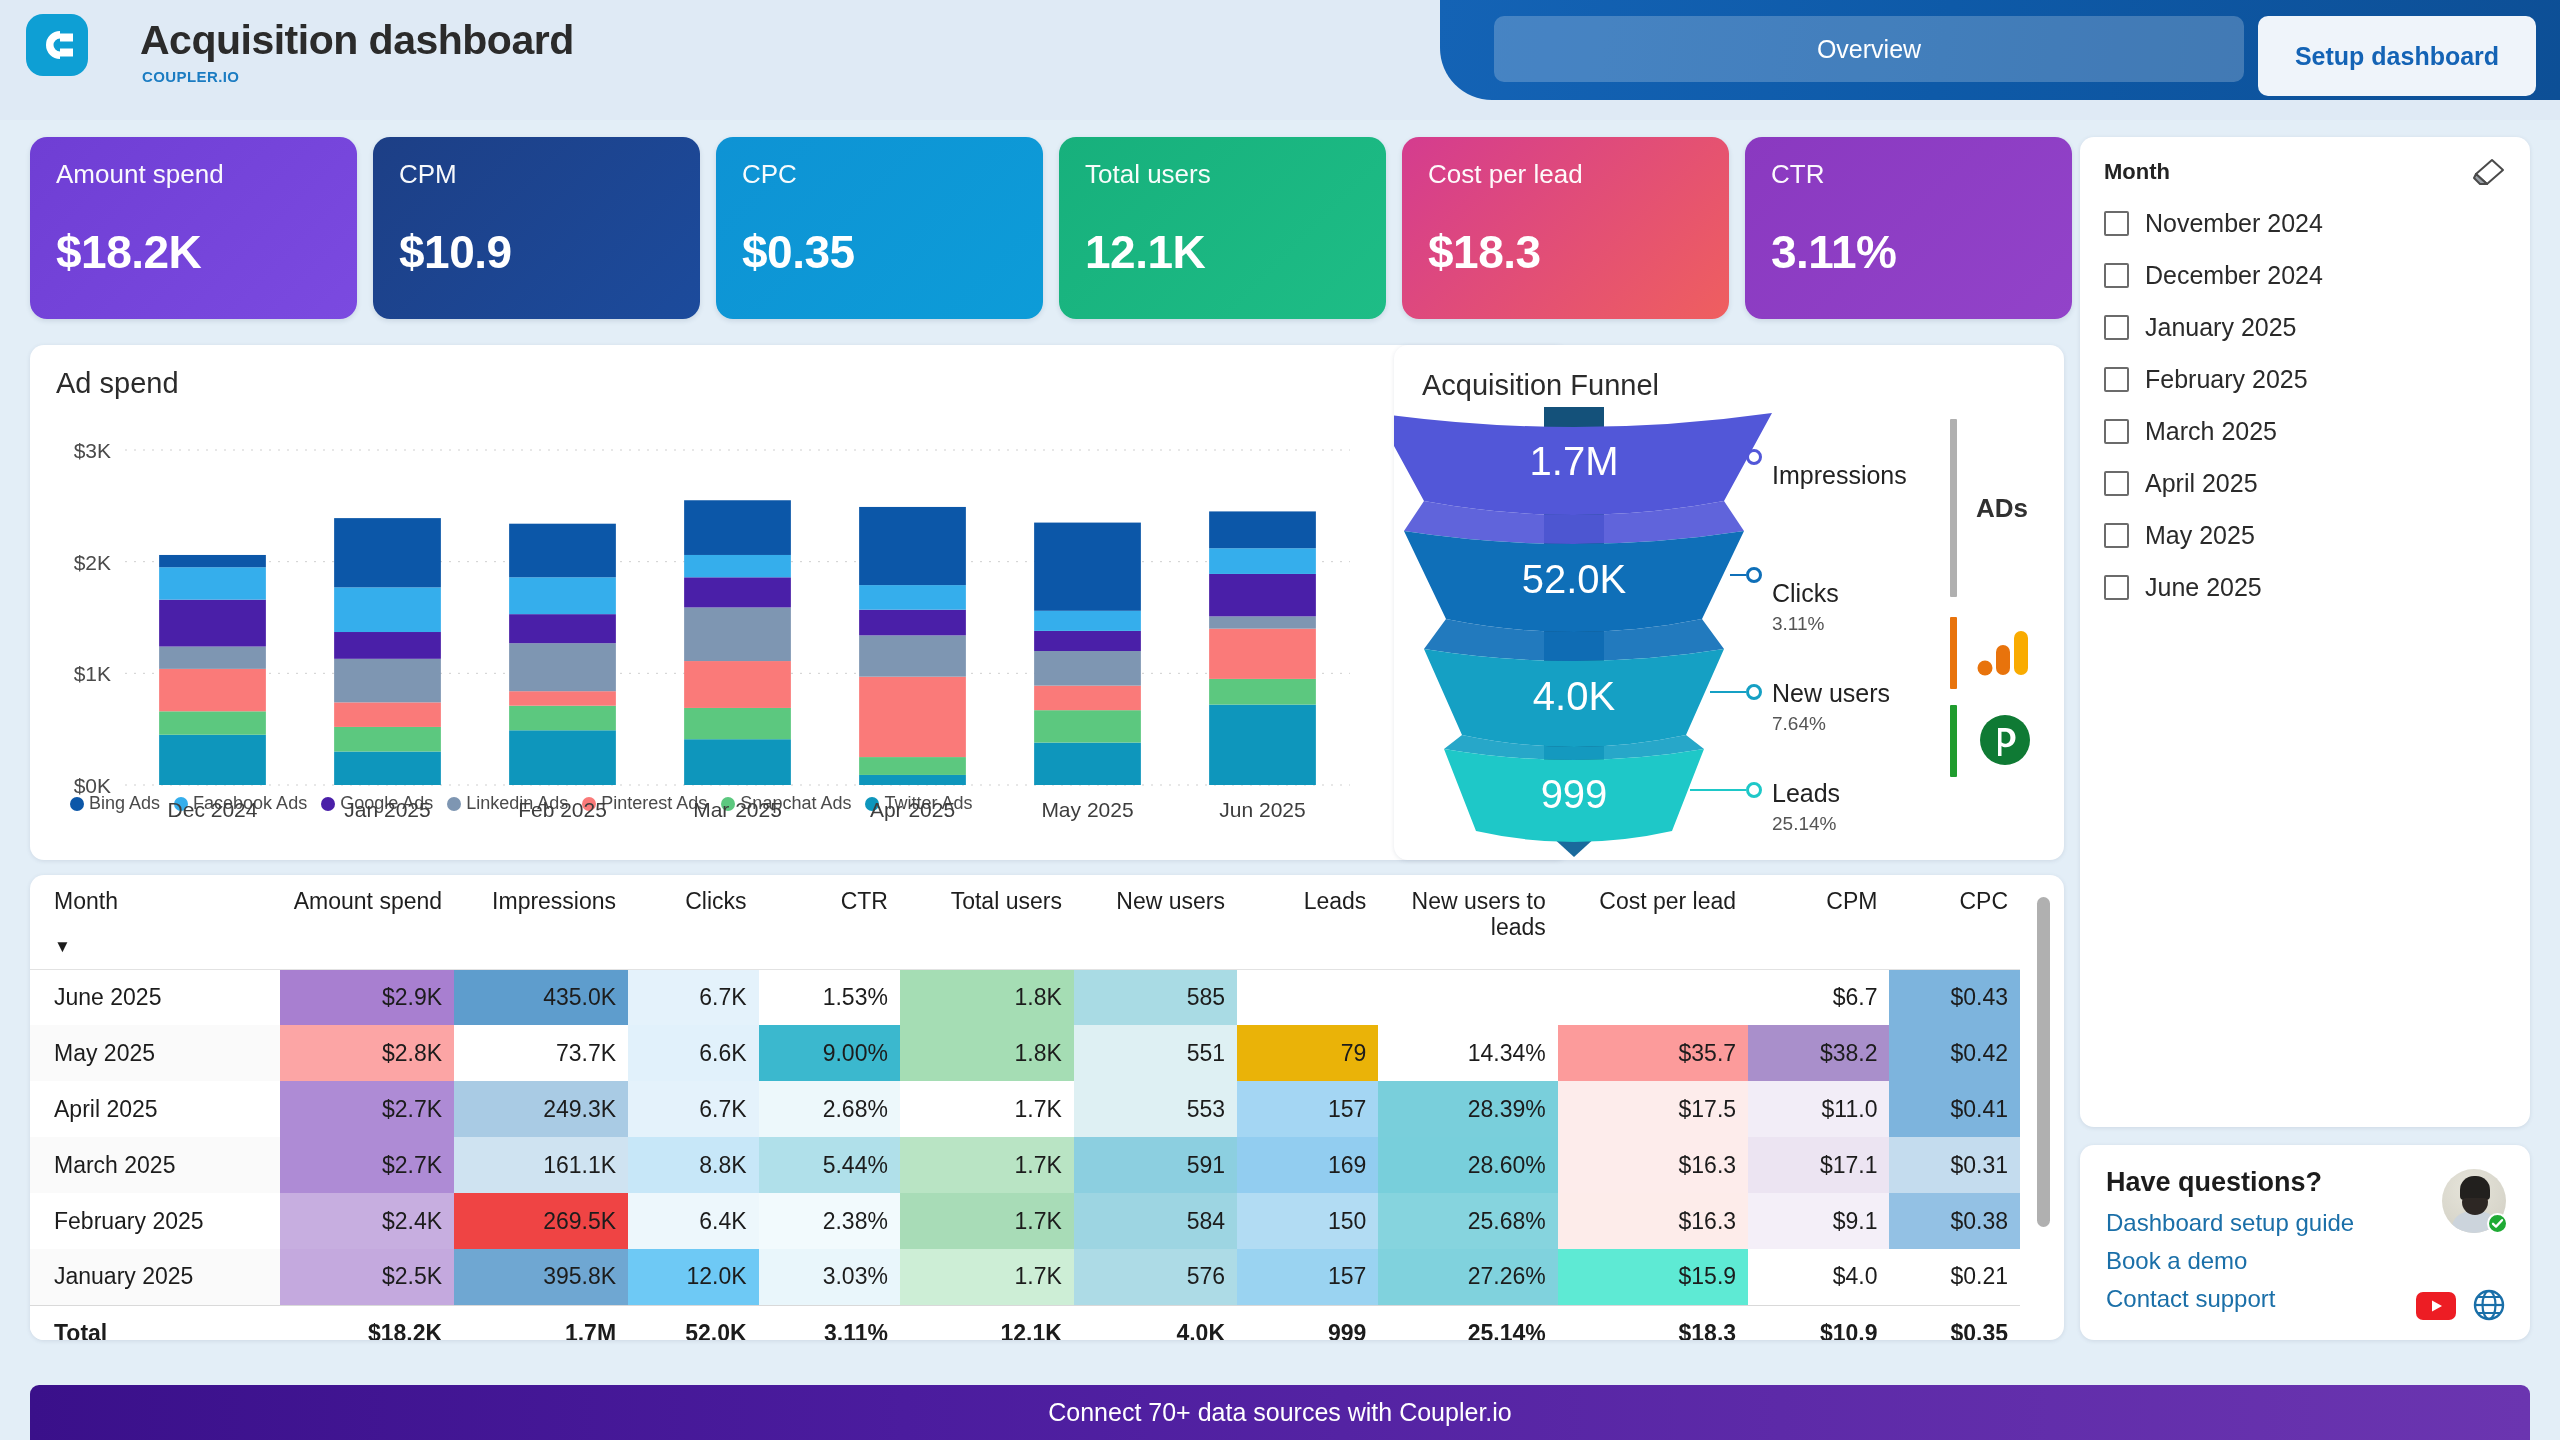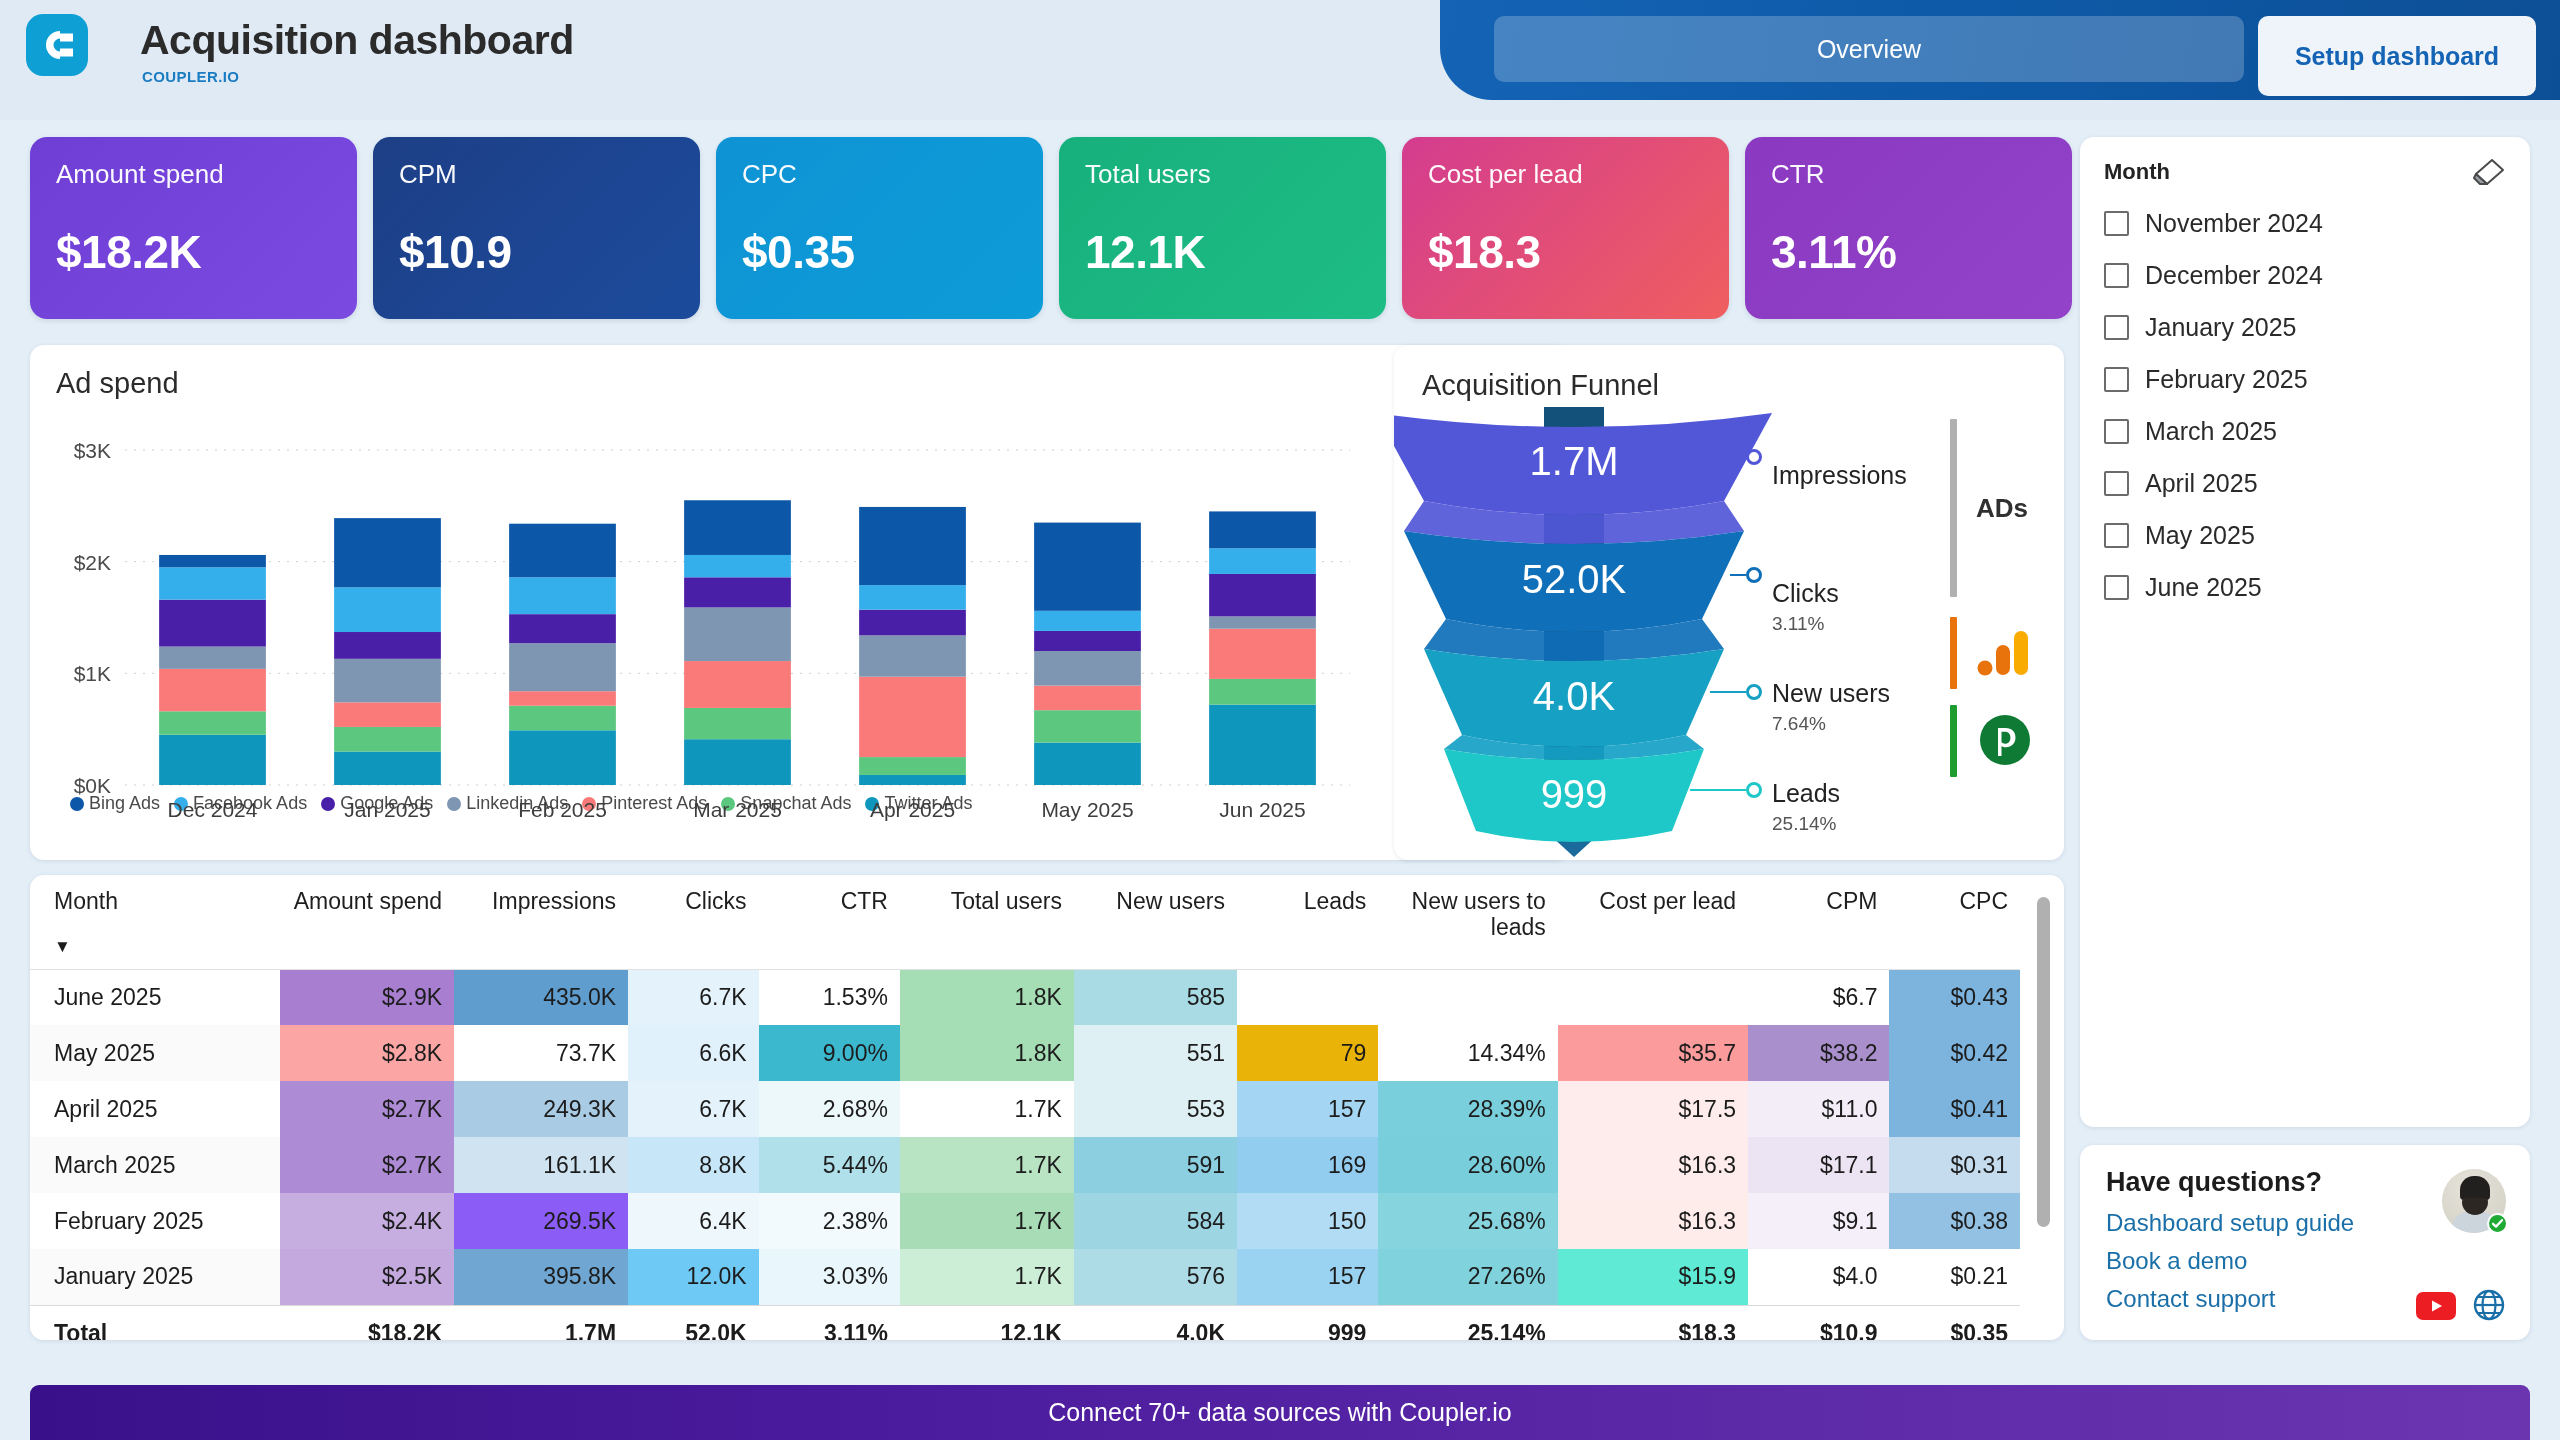--- a/index.html
+++ b/index.html
@@ -464,21 +464,21 @@
           <td style="background: rgb(140, 207, 224);">591</td>
           <td style="background: rgb(146, 205, 240);">169</td>
           <td style="background: rgb(120, 207, 219);">28.60%</td>
           <td style="background: rgb(253, 236, 235);">$16.3</td>
           <td style="background: rgb(236, 228, 242);">$17.1</td>
           <td style="background: rgb(196, 220, 238);">$0.31</td>
         </tr>
         <tr>
           <td class="first">February 2025</td>
           <td style="background: rgb(199, 174, 224);">$2.4K</td>
-          <td style="background: #8b5cf6;">269.5K</td>
+          <td style="background: #ef4444;">269.5K</td>
           <td style="background: rgb(237, 247, 252);">6.4K</td>
           <td style="background: rgb(242, 250, 253);">2.38%</td>
           <td style="background: rgb(168, 220, 183);">1.7K</td>
           <td style="background: rgb(157, 213, 226);">584</td>
           <td style="background: rgb(178, 220, 243);">150</td>
           <td style="background: rgb(134, 212, 222);">25.68%</td>
           <td style="background: rgb(253, 236, 234);">$16.3</td>
           <td style="background: rgb(244, 239, 248);">$9.1</td>
           <td style="background: rgb(147, 193, 228); padding-left: 17px;">$0.38</td>
         </tr>

